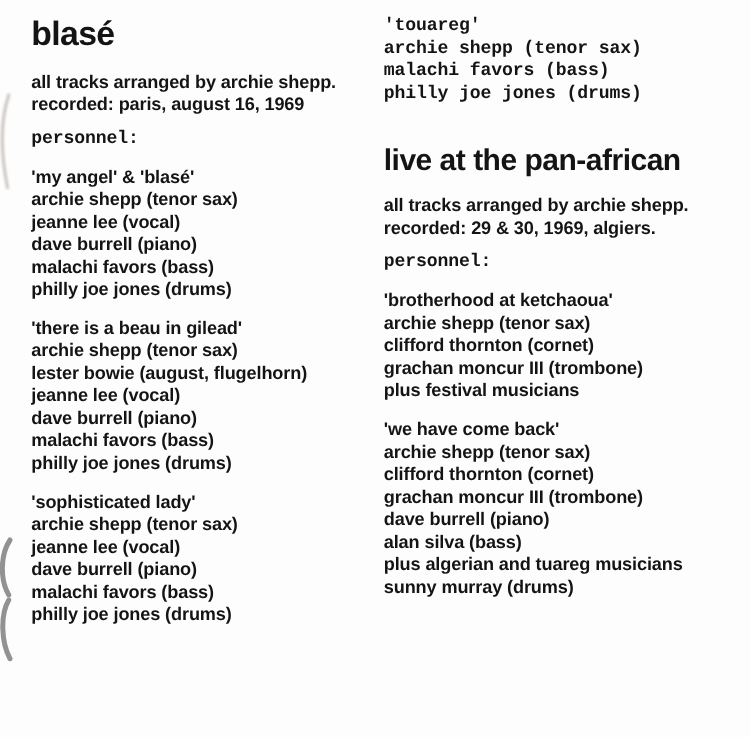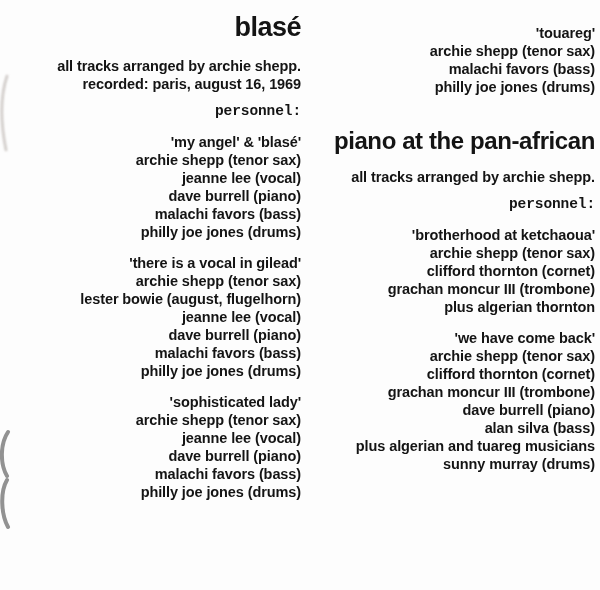--- a/index.html
+++ b/index.html
@@ -12,21 +12,20 @@
   html, body { background: #ffffff; }
   #booklet-page {
     position: relative;
     width: 600px;
     height: 590px;
     background: var(--color-bg);
     overflow: hidden;
     font-family: "Liberation Sans", "DejaVu Sans", sans-serif;
     font-weight: 700;
     color: var(--color-text);
-    text-align: right;
   }
   .column { position: absolute; top: 0; }
   #left-column  { left: 25px;  width: 276px; }
   #right-column { left: 307px; width: 288px; }
 
   .album-title-large {
     font-size: 27px;
     line-height: 30px;
     letter-spacing: -0.5px;
     margin-top: 12px;
@@ -40,21 +39,21 @@
   .text-line {
     font-size: 14.5px;
     line-height: 18px;
     letter-spacing: -0.1px;
     white-space: nowrap;
   }
   .credits-block   { margin-top: 15px; }
   #right-column .credits-block { margin-top: 17px; }
   .personnel-label { margin-top: 9px; font-family: Liberation Mono, monospace; }
   .track-section   { margin-top: 13px; }
-  .pre-section     { margin-top: 24px; }
+  .pre-section     { margin-top: 12px; font-family: Liberation Mono, monospace; }
 
   .artifact { position: absolute; pointer-events: none; }
   #artifact-top    { left: 0; top: 72px;  filter: blur(0.8px); }
   #artifact-staple { left: 0; top: 426px; filter: blur(0.5px); }
 </style>
 </head>
 <body>
 
 <div id="booklet-page">
 
@@ -79,21 +78,21 @@
     <div class="track-section">
       <div class="text-line">'my angel' &amp; 'blasé'</div>
       <div class="text-line">archie shepp (tenor sax)</div>
       <div class="text-line">jeanne lee (vocal)</div>
       <div class="text-line">dave burrell (piano)</div>
       <div class="text-line">malachi favors (bass)</div>
       <div class="text-line">philly joe jones (drums)</div>
     </div>
 
     <div class="track-section">
-      <div class="text-line">'there is a vocal in gilead'</div>
+      <div class="text-line">'there is a beau in gilead'</div>
       <div class="text-line">archie shepp (tenor sax)</div>
       <div class="text-line">lester bowie (august, flugelhorn)</div>
       <div class="text-line">jeanne lee (vocal)</div>
       <div class="text-line">dave burrell (piano)</div>
       <div class="text-line">malachi favors (bass)</div>
       <div class="text-line">philly joe jones (drums)</div>
     </div>
 
     <div class="track-section">
       <div class="text-line">'sophisticated lady'</div>
@@ -107,35 +106,36 @@
 
   <div class="column" id="right-column">
     <div class="pre-section">
       <div class="text-line">'touareg'</div>
       <div class="text-line">archie shepp (tenor sax)</div>
       <div class="text-line">malachi favors (bass)</div>
       <div class="text-line">philly joe jones (drums)</div>
     </div>
 
     <div class="album-title-medium">
-      <div>piano at the pan-african</div>
+      <div>live at the pan-african</div>
     </div>
 
     <div class="credits-block">
       <div class="text-line">all tracks arranged by archie shepp.</div>
+      <div class="text-line">recorded: 29 &amp; 30, 1969, algiers.</div>
     </div>
 
     <div class="personnel-label text-line">personnel:</div>
 
     <div class="track-section">
       <div class="text-line">'brotherhood at ketchaoua'</div>
       <div class="text-line">archie shepp (tenor sax)</div>
       <div class="text-line">clifford thornton (cornet)</div>
       <div class="text-line">grachan moncur III (trombone)</div>
-      <div class="text-line">plus algerian thornton</div>
+      <div class="text-line">plus festival musicians</div>
     </div>
 
     <div class="track-section">
       <div class="text-line">'we have come back'</div>
       <div class="text-line">archie shepp (tenor sax)</div>
       <div class="text-line">clifford thornton (cornet)</div>
       <div class="text-line">grachan moncur III (trombone)</div>
       <div class="text-line">dave burrell (piano)</div>
       <div class="text-line">alan silva (bass)</div>
       <div class="text-line">plus algerian and tuareg musicians</div>

